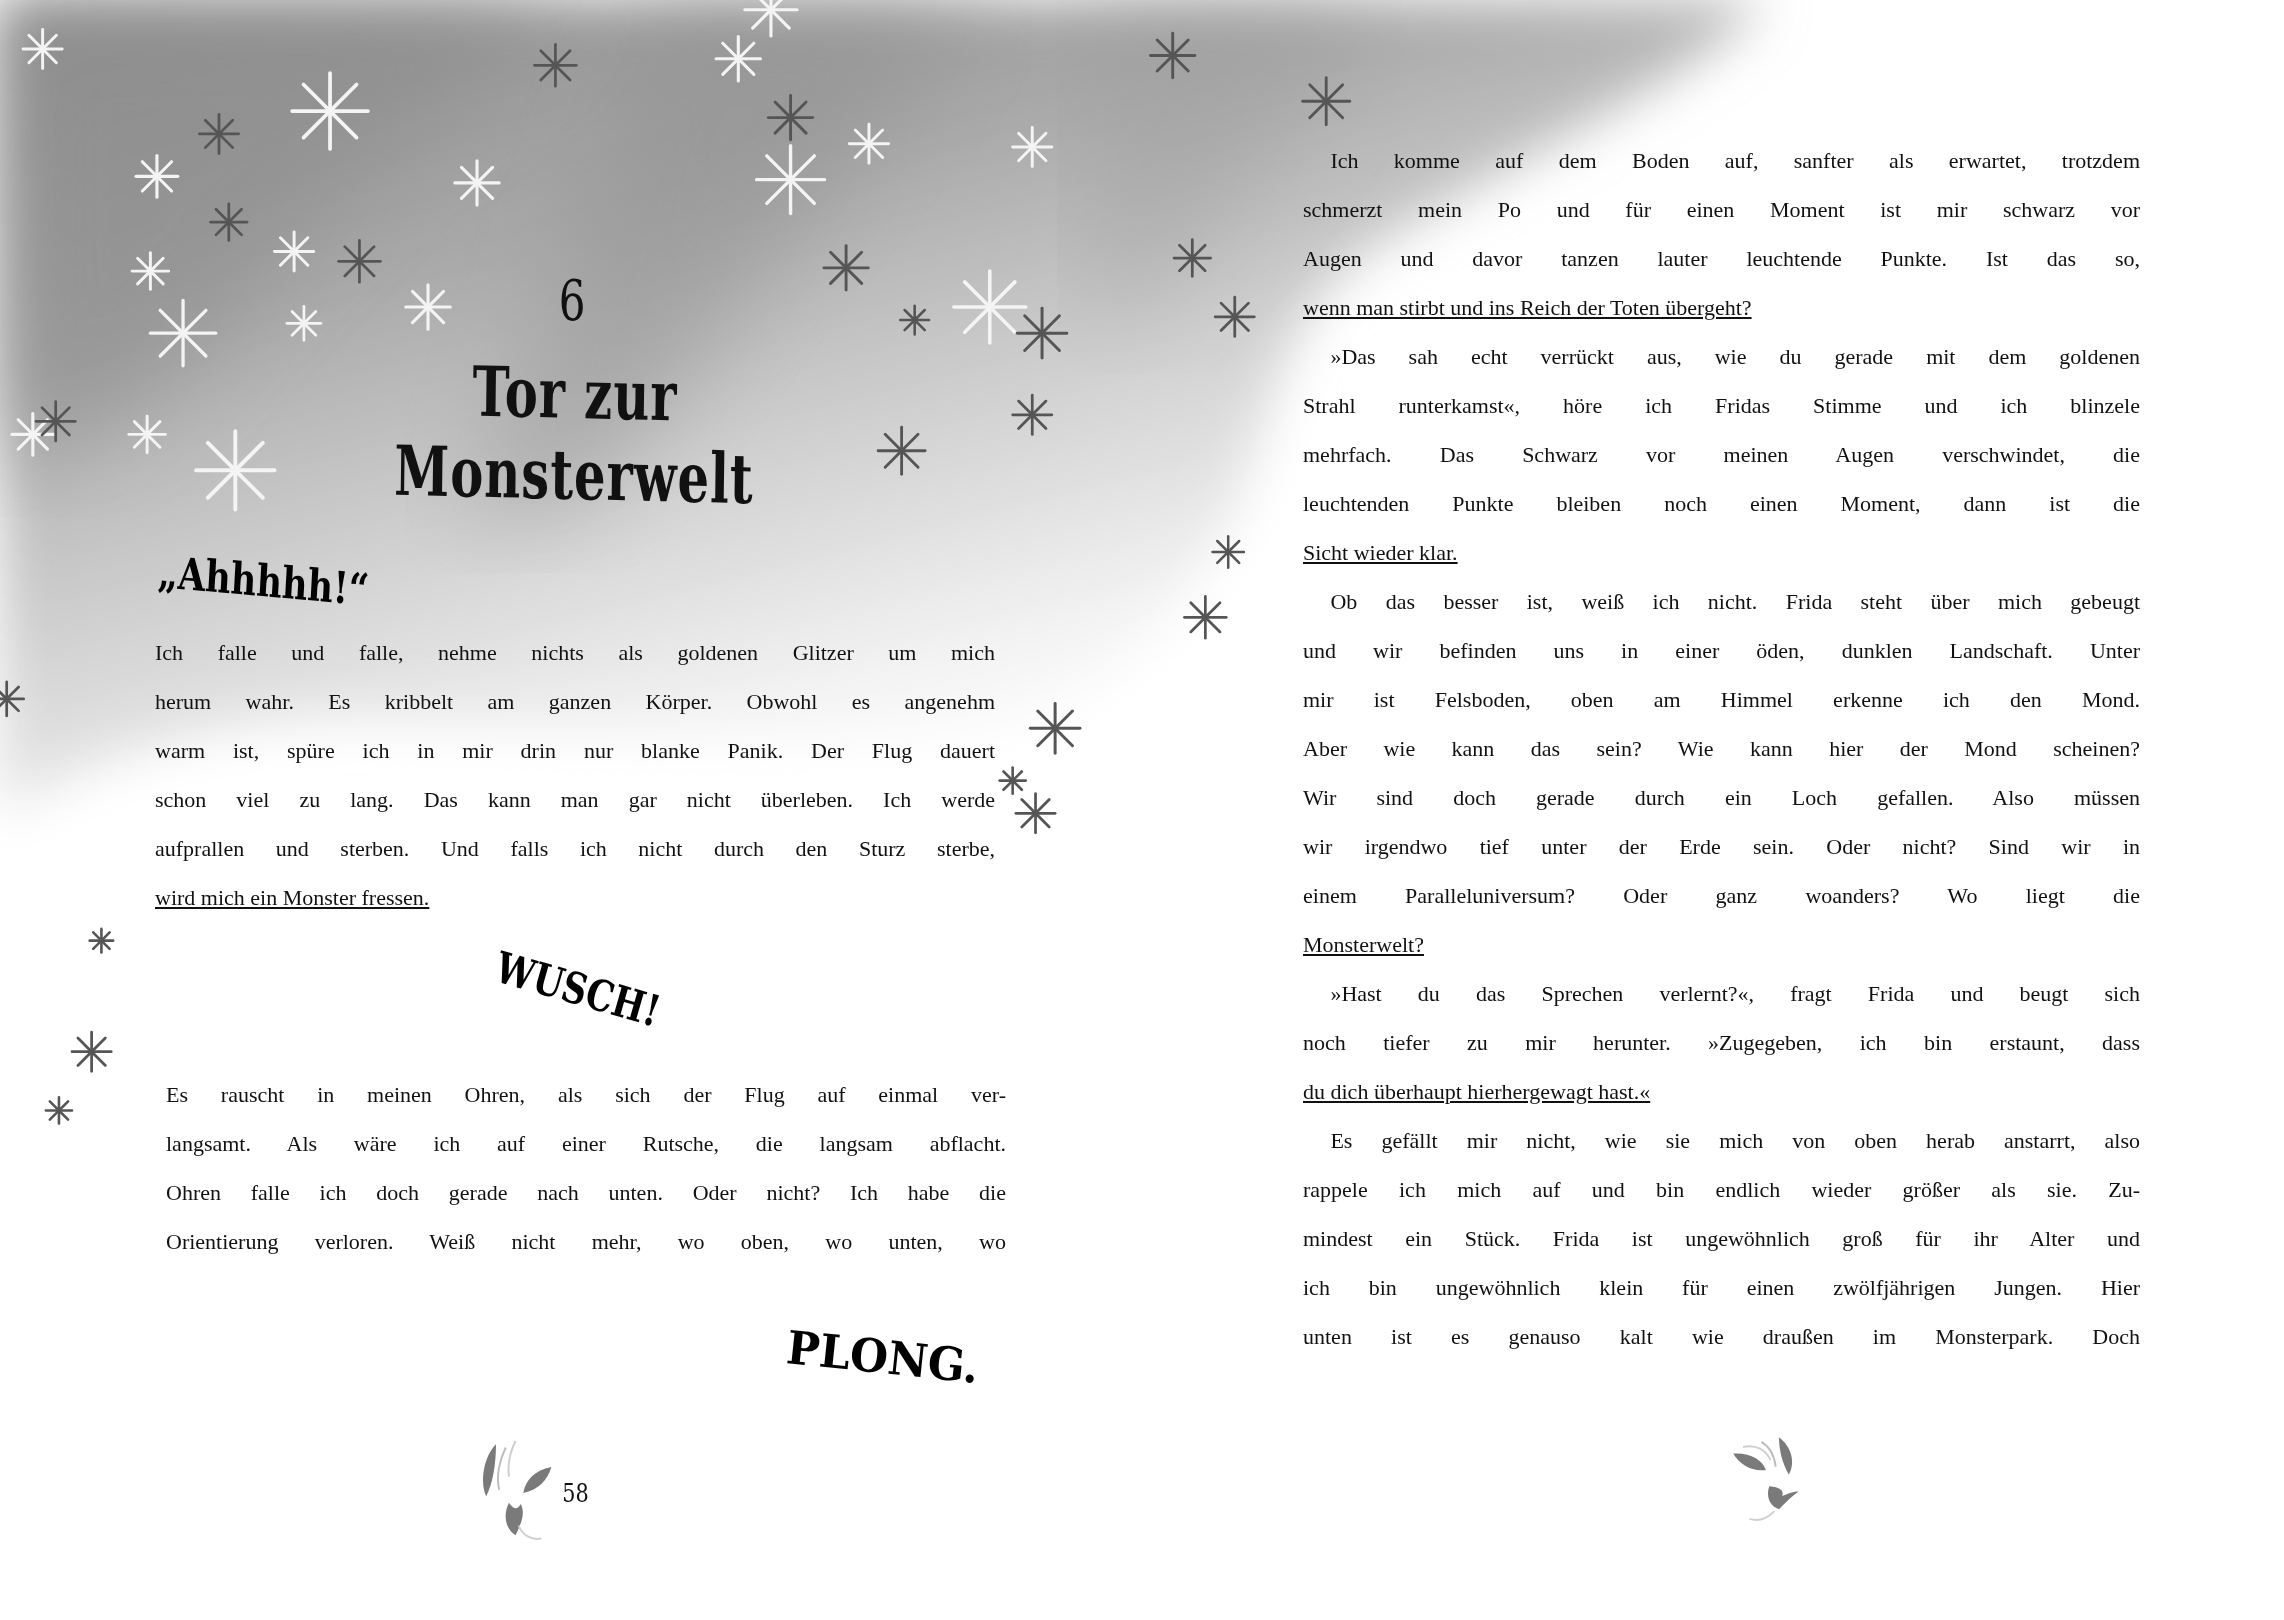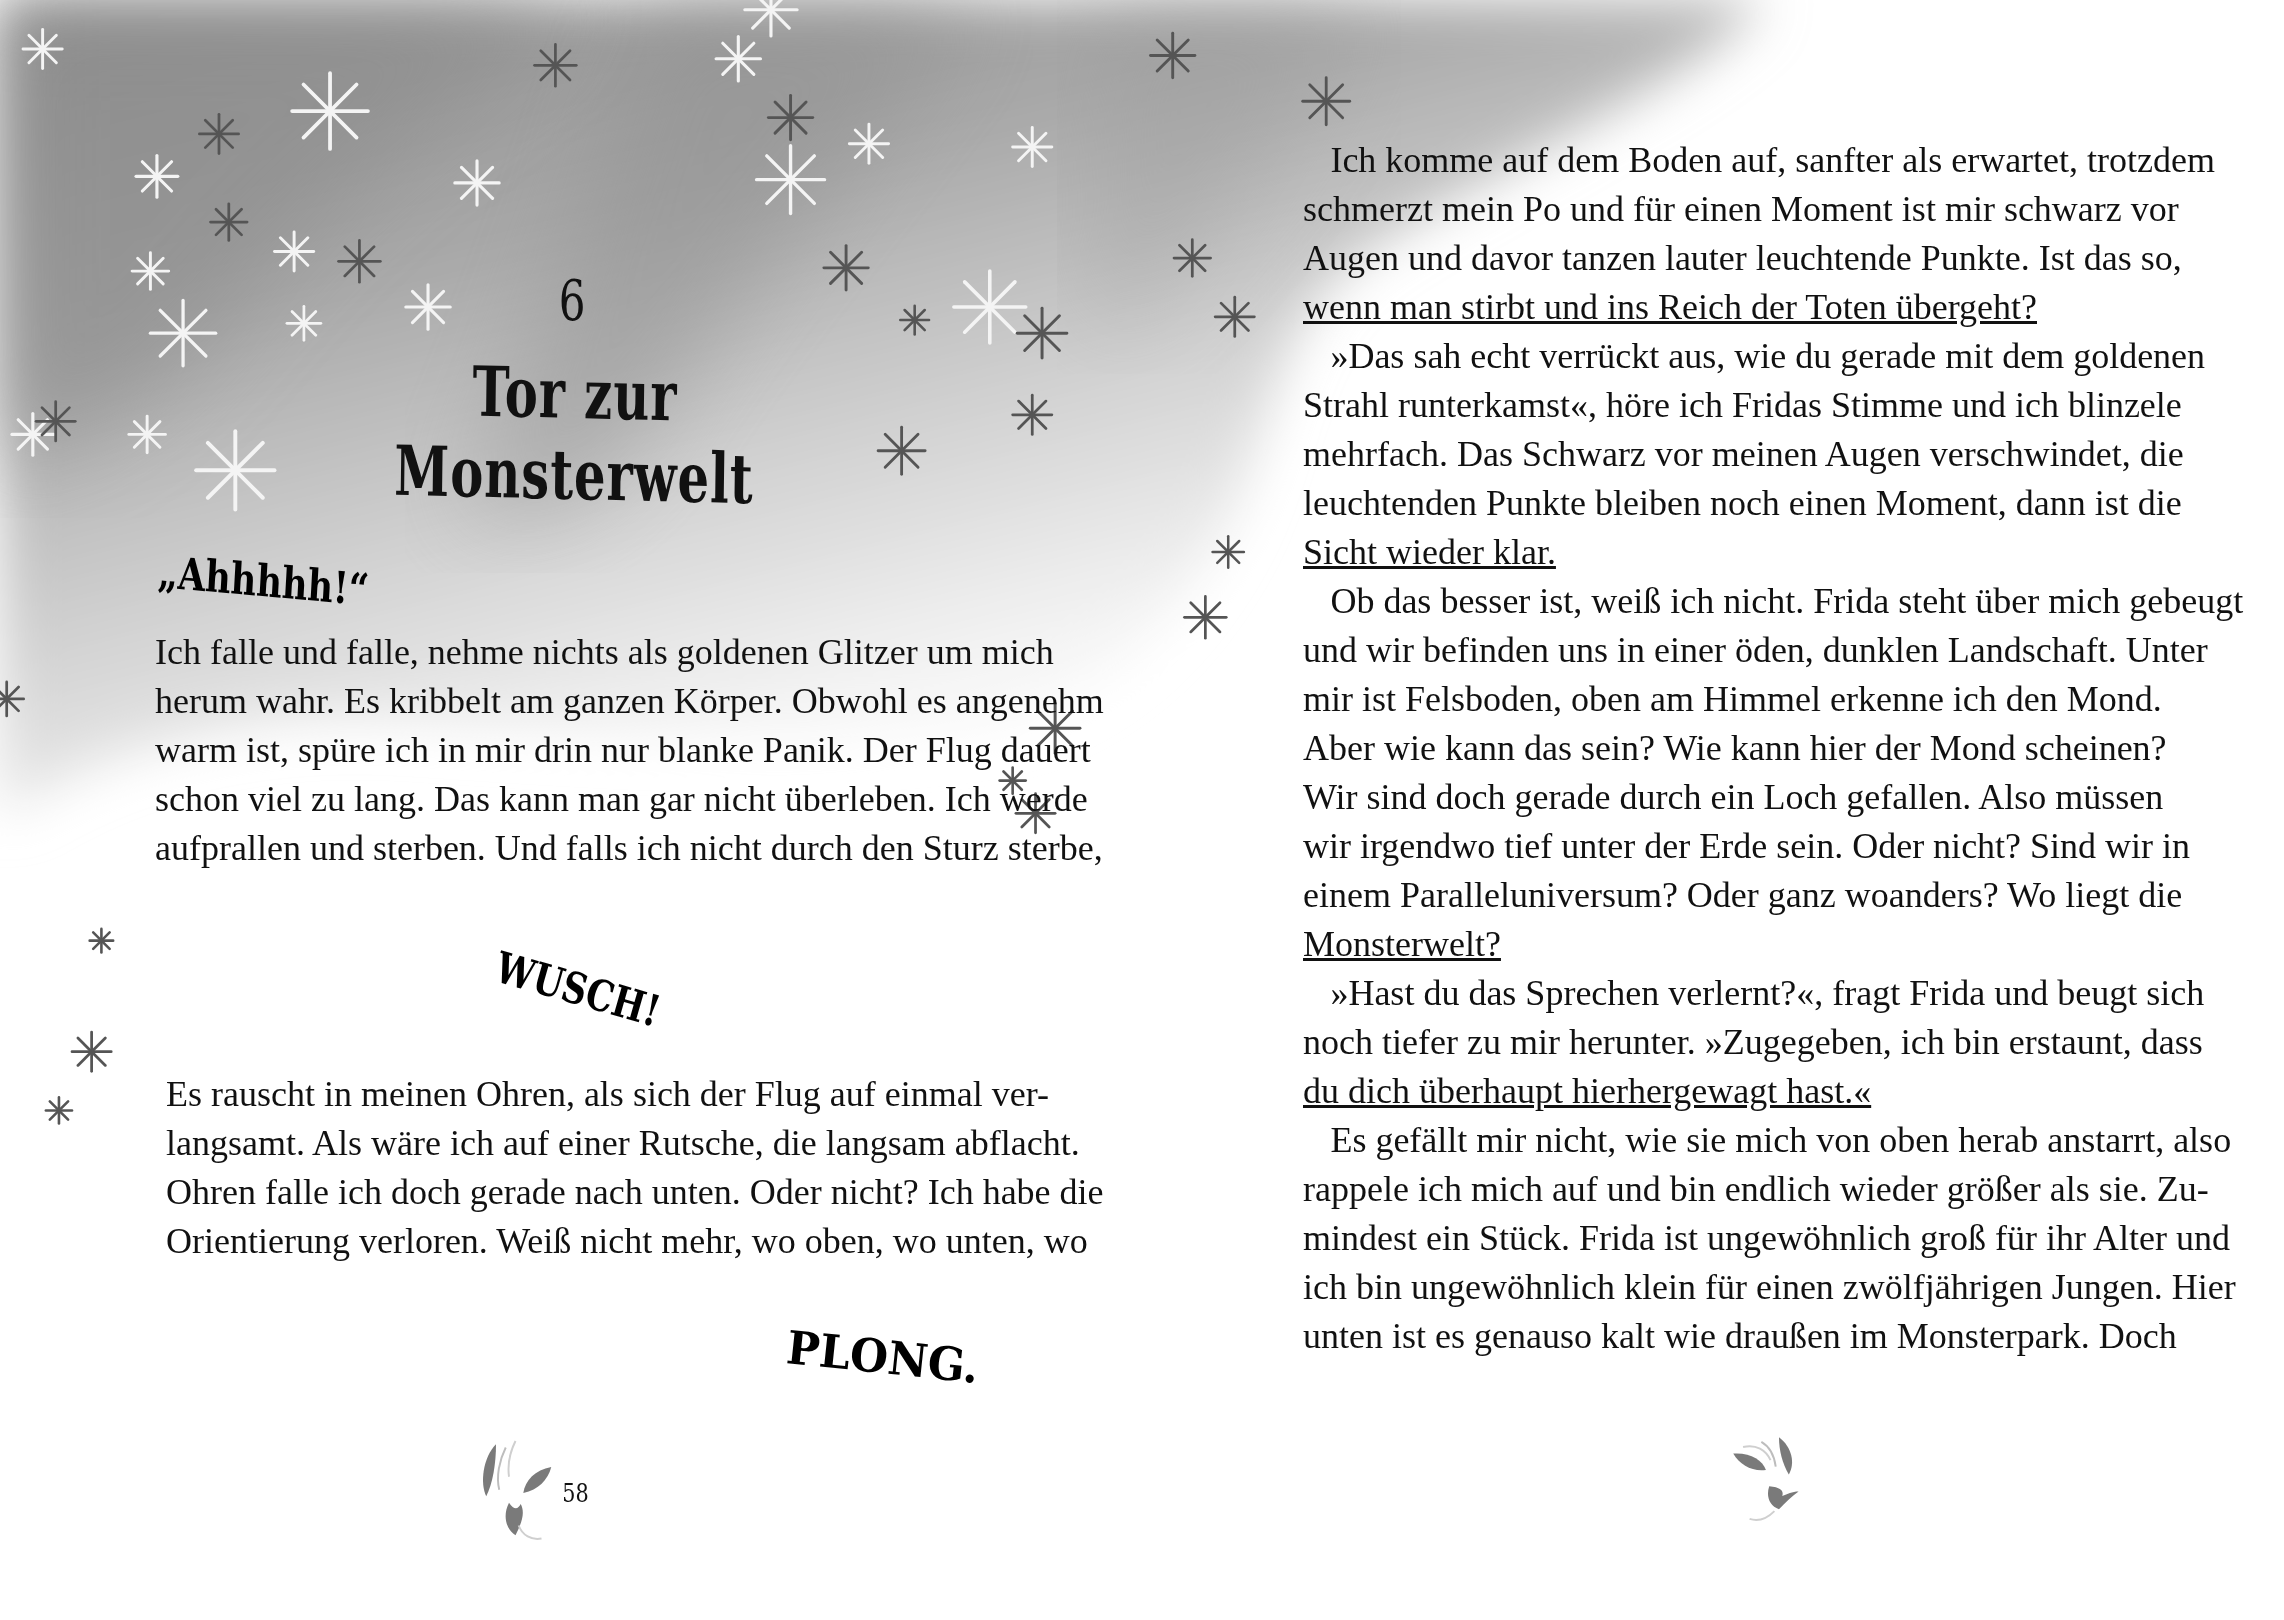--- a/index.html
+++ b/index.html
@@ -7,21 +7,21 @@
   .bg { position:absolute; left:0; top:0; width:2284px; height:1620px; pointer-events:none; }
   .page { position:absolute; top:0; height:1620px; }
   .page-left { left:0; width:1142px; }
   .page-right { left:1142px; width:1142px; }
   .chapter-num { position:absolute; left:536px; top:268px; width:72px; text-align:center; font-size:56px; font-family:"DejaVu Serif",serif; transform:scaleX(0.75); }
   .chapter-title { position:absolute; left:248px; top:353px; width:653px; text-align:center; font-size:69px; font-family:"DejaVu Serif",serif; letter-spacing:1.3px; transform:scaleX(0.72) rotate(1deg); transform-origin:center; font-weight:bold; }
   .sfx { position:absolute; font-family:"DejaVu Serif",serif; font-weight:bold; color:#000; white-space:nowrap; }
   .sfx-ahh { left:158px; top:546px; font-size:44px; transform:scaleX(0.8) rotate(4deg); transform-origin:left center; }
   .sfx-wusch { left:497px; top:941px; font-size:43px; transform:rotate(16deg) scaleX(0.8); transform-origin:left center; }
   .sfx-plong { left:787px; top:1320px; font-size:46px; transform:rotate(6deg) scaleX(0.95); transform-origin:left center; }
-  .text-block { position:absolute; font-size:36px; line-height:49px; text-align:justify; }
+  .text-block { position:absolute; font-size:22px; line-height:49px; text-align:justify; }
   .left-p1 { left:155px; top:628px; width:840px; }
   .left-p2 { left:166px; top:1070px; width:840px; }
   .right-text { left:161px; top:136px; width:837px; }
   .line { display:block; text-align:justify; text-align-last:justify; height:49px; white-space:nowrap; overflow:visible; }
   .line.last { text-align-last:left;text-decoration:underline; }
   .line.ind { padding-left:27.4px; }
   .page-number { position:absolute; font-size:26px; font-family:"DejaVu Serif",serif; transform:scaleX(0.8); }
   .pn-left { left:559px; top:1478px; }
   .ornament { position:absolute; }
 </style>
@@ -111,20 +111,21 @@
   <div class="chapter-title">Tor zur Monsterwelt</div>
 
   <div class="sfx sfx-ahh">„Ahhhhh!“</div>
 
   <div class="text-block left-p1">
     <span class="line">Ich falle und falle, nehme nichts als goldenen Glitzer um mich</span>
     <span class="line">herum wahr. Es kribbelt am ganzen Körper. Obwohl es angenehm</span>
     <span class="line">warm ist, spüre ich in mir drin nur blanke Panik. Der Flug dauert</span>
     <span class="line">schon viel zu lang. Das kann man gar nicht überleben. Ich werde</span>
     <span class="line">aufprallen und sterben. Und falls ich nicht durch den Sturz sterbe,</span>
+    <span class="line last">wird mich ein Monster fressen.</span>
   </div>
 
   <div class="sfx sfx-wusch">WUSCH!</div>
 
   <div class="text-block left-p2">
     <span class="line">Es rauscht in meinen Ohren, als sich der Flug auf einmal ver-</span>
     <span class="line">langsamt. Als wäre ich auf einer Rutsche, die langsam abflacht.</span>
     <span class="line">Ohren falle ich doch gerade nach unten. Oder nicht? Ich habe die</span>
     <span class="line">Orientierung verloren. Weiß nicht mehr, wo oben, wo unten, wo</span>
   </div>

